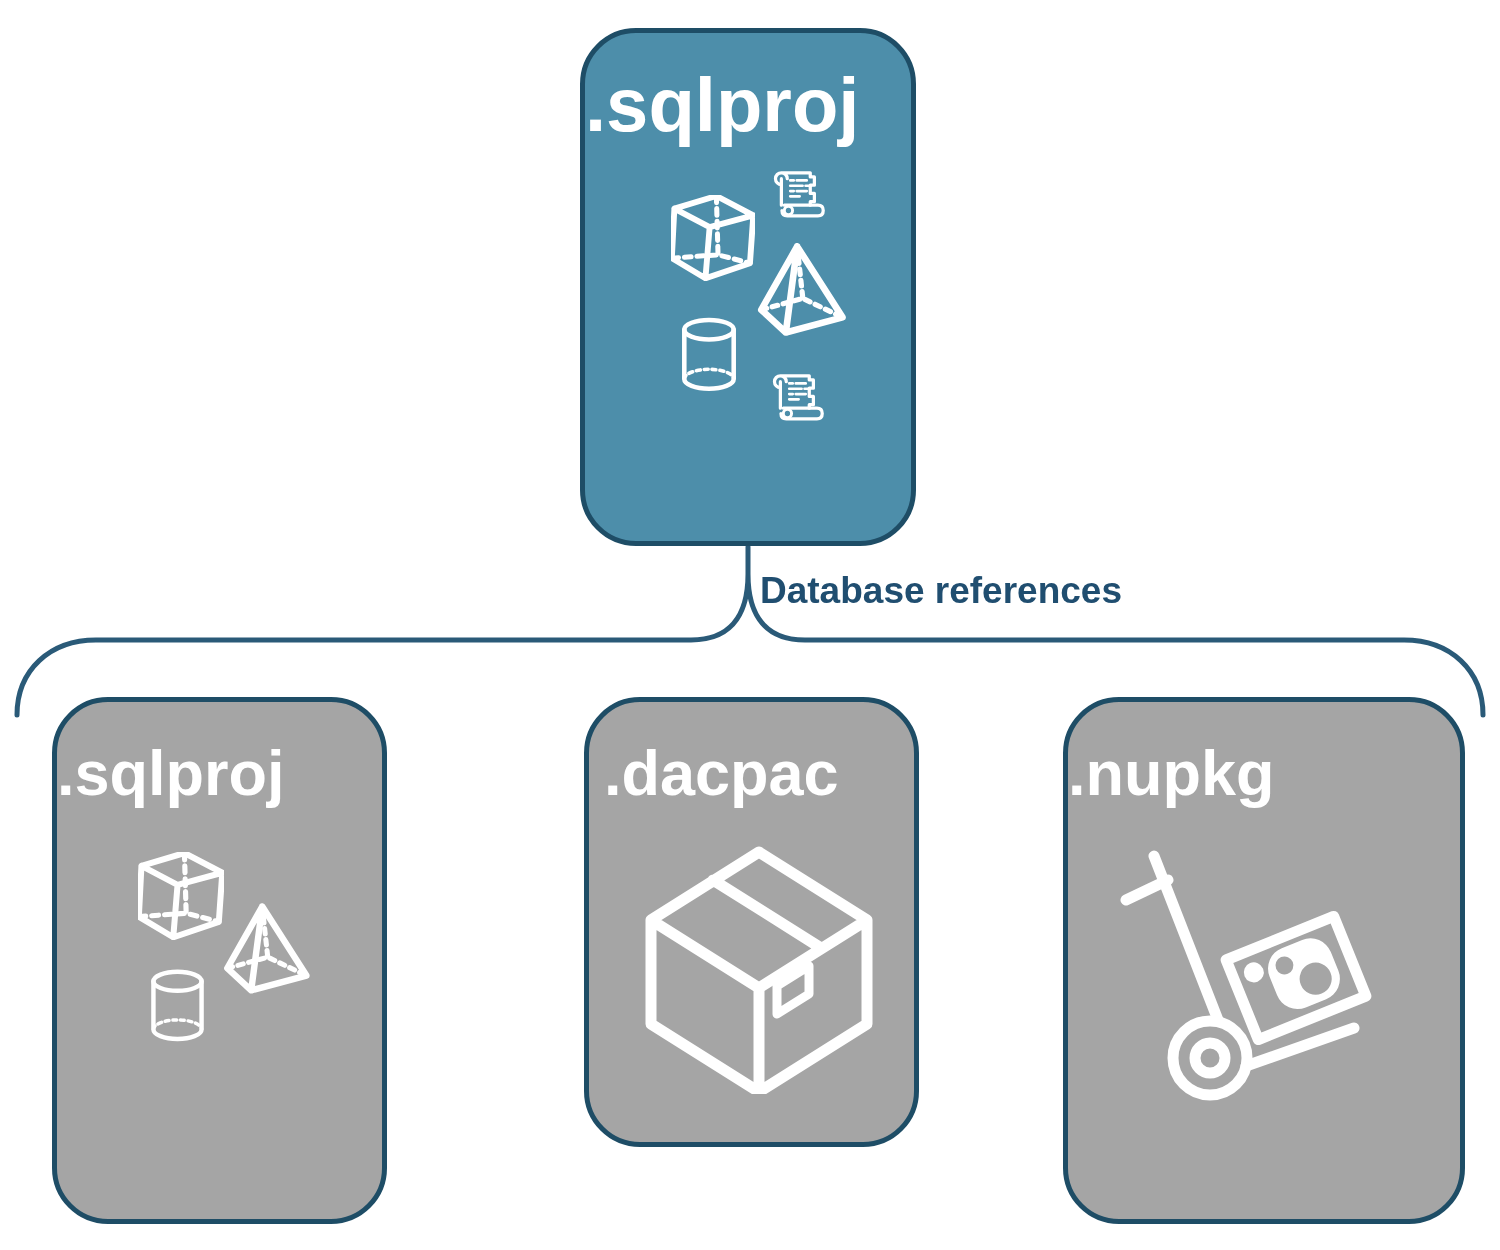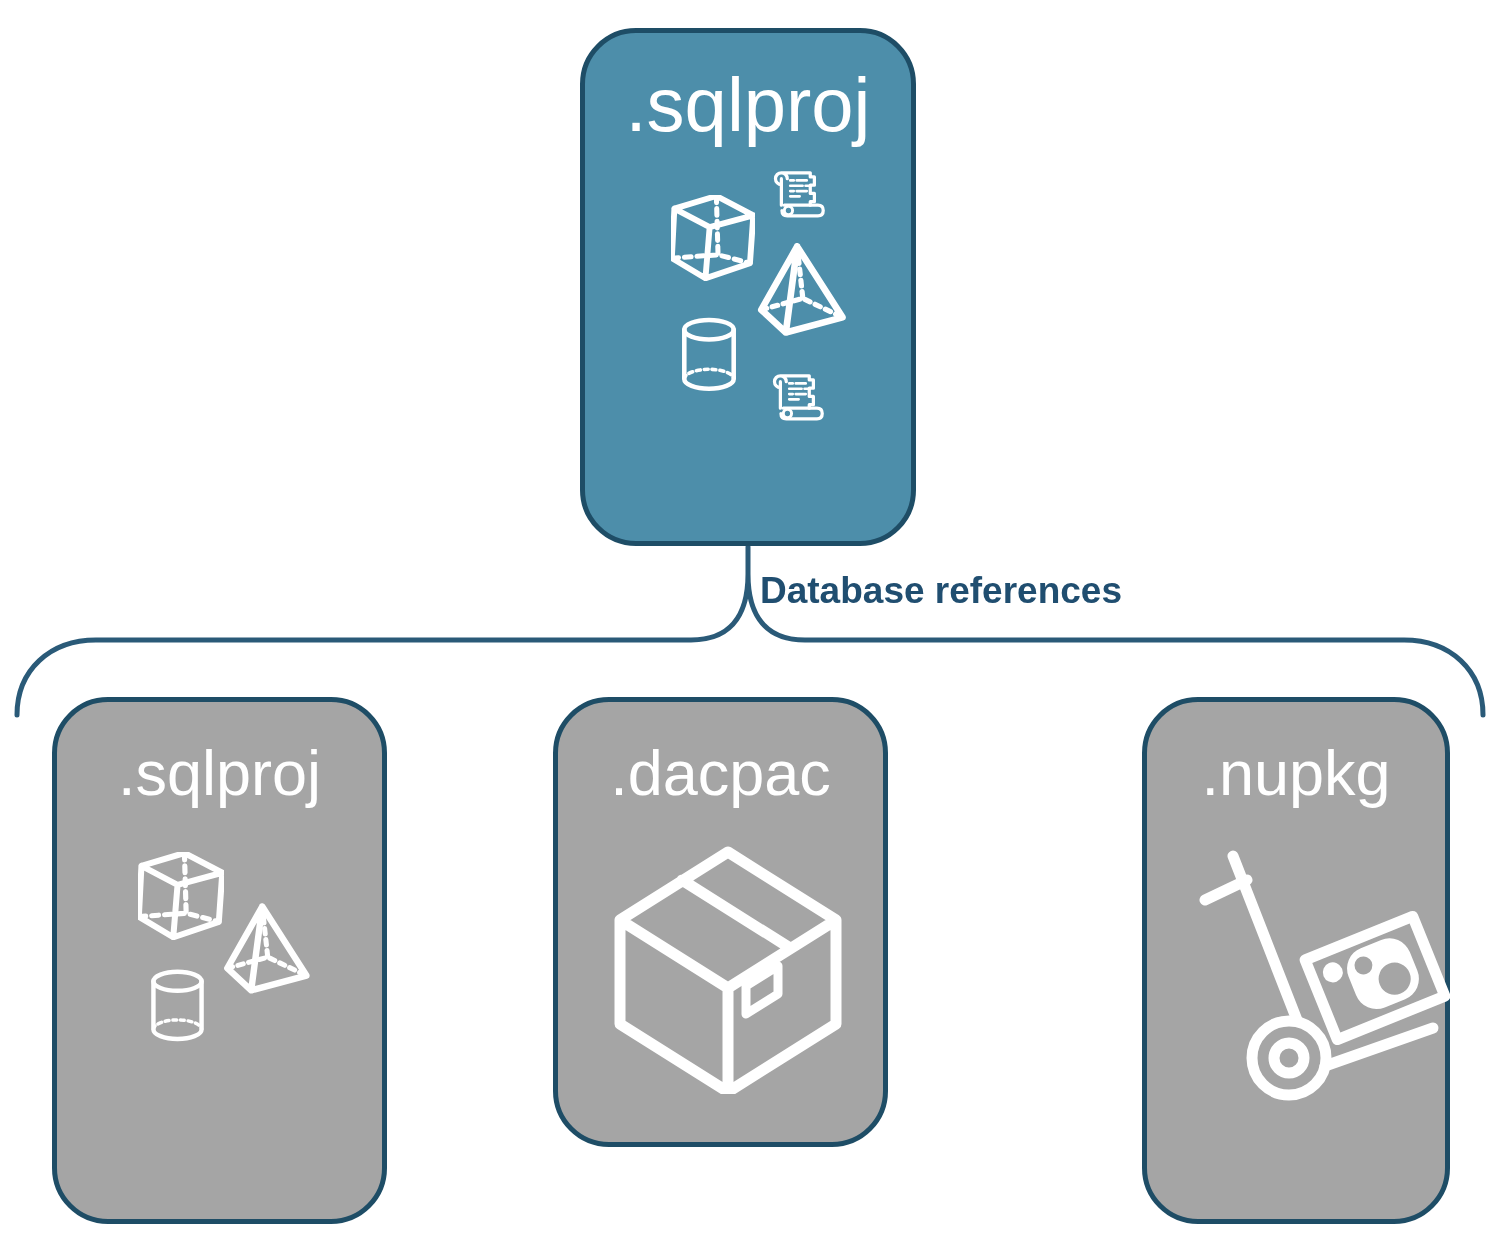--- a/index.html
+++ b/index.html
@@ -7,21 +7,21 @@
     position:relative;width:1500px;height:1250px;background:#ffffff;overflow:hidden;
     font-family:"Liberation Sans",sans-serif;
   }
   .node{
     position:absolute;border-radius:56px;box-sizing:border-box;
     border:5px solid var(--border-blue);
   }
   .node.primary{background:var(--teal-fill);}
   .node.secondary{background:var(--gray-fill);}
   .node-title{
-    text-align:center;color:var(--icon-white);font-weight:400;line-height:1.05;
+    text-align:left;color:var(--icon-white);font-weight:700;line-height:1.05;
     letter-spacing:0px;
   }
   .node.primary .node-title{font-size:76px;margin-top:32px;}
   .node.secondary .node-title{font-size:63px;margin-top:38px;}
   .icon{position:absolute;}
   .st{stroke:var(--icon-white);fill:none;stroke-linecap:round;stroke-linejoin:round;}
   .dash{stroke-dasharray:8 7;}
   .dash2{stroke-dasharray:6 6;}
   .fw{fill:var(--icon-white);stroke:none;}
   .fg{fill:var(--gray-fill);stroke:none;}
@@ -94,31 +94,31 @@
       <path class="st dash2" stroke-width="5.5" d="M52,5 L58,60 M14,72 L58,60 L100,80"></path>
     </svg>
 
     <svg class="icon" style="left:88px;top:266px;" width="65" height="76" viewBox="0 0 100 120">
       <ellipse class="st" stroke-width="7" cx="50" cy="21" rx="38" ry="15"></ellipse>
       <path class="st" stroke-width="7" d="M12,21 V97 M88,21 V97 M12,97 A38,15 0 0 0 88,97"></path>
       <path class="st dash2" stroke-width="5.5" d="M12,97 A38,15 0 0 1 88,97"></path>
     </svg>
   </div>
 
-  <div class="node secondary" style="left:553px;top:697px;width:335px;height:450px;">
+  <div class="node secondary" style="left:584px;top:697px;width:335px;height:450px;padding-left:15px;">
     <div class="node-title">.dacpac</div>
 
     <svg class="icon" style="left:50px;top:130px;" width="240" height="262" viewBox="0 0 120 131">
       <path class="st" stroke-width="5.5" d="M60,10 L114,44 L114,96 L60,130 L6,96 L6,44 Z
                M6,44 L60,78 L114,44 M60,78 V130 M37,24 L91,58"></path>
       <path class="st" stroke-width="4.5" d="M69,77 L85,67 L85,81 L69,91 Z"></path>
     </svg>
   </div>
 
-  <div class="node secondary" style="left:1142px;top:697px;width:308px;height:527px;">
+  <div class="node secondary" style="left:1063px;top:697px;width:402px;height:527px;">
     <div class="node-title">.nupkg</div>
 
     <svg class="icon" style="left:50px;top:146px;" width="258" height="280" viewBox="0 0 129 140">
 
       <path class="st" stroke-width="5.5" d="M4,26 L25,16 M18,4 L50,86"></path>
 
       <circle class="st" stroke-width="5.5" cx="46" cy="105" r="18.5"></circle>
       <circle class="st" stroke-width="5.5" cx="46" cy="105" r="7.5"></circle>
 
       <path class="st" stroke-width="5.5" d="M64,109 L118,90"></path>

